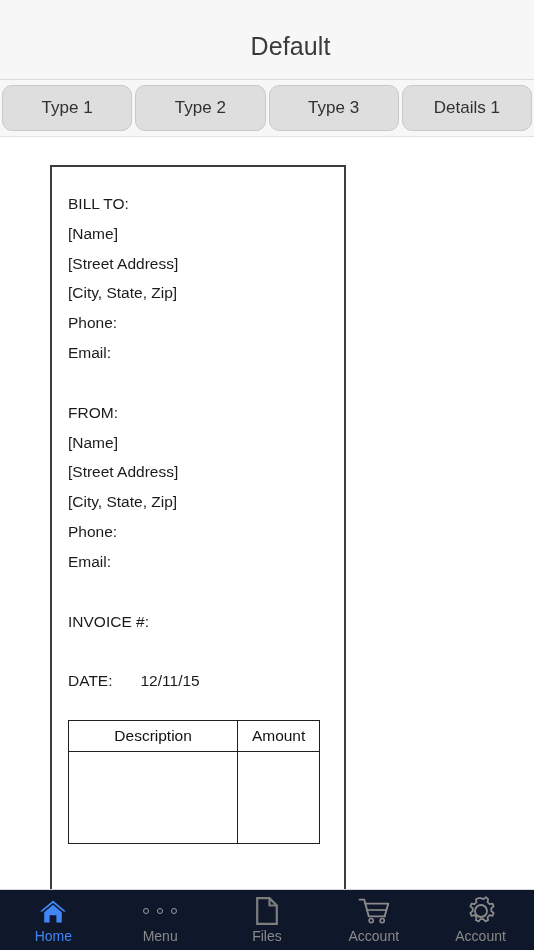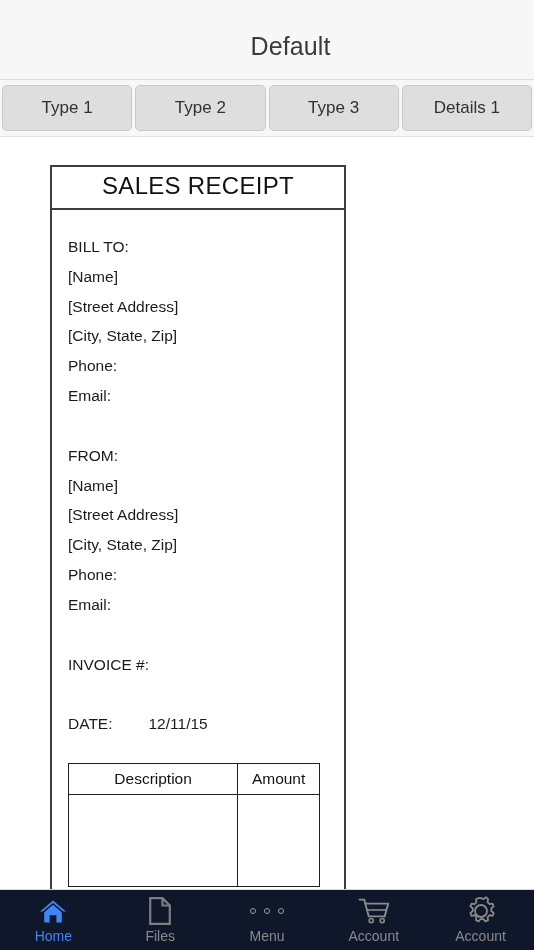--- a/index.html
+++ b/index.html
@@ -42,21 +42,21 @@
     display: flex;
     align-items: center;
     padding: 0 2px;
     gap: 3px;
   }
   .tab {
     flex: 1 1 0;
     height: 46px;
     background: #dedede;
     border: 1px solid #c9c9c9;
-    border-radius: 5px;
+    border-radius: 10px;
     display: flex;
     align-items: center;
     justify-content: center;
     font-size: 17px;
     color: #313131;
     cursor: pointer;
     user-select: none;
   }
 
   
@@ -99,21 +99,21 @@
     color: #1b1b1b;
     white-space: nowrap;
   }
   .spacer-line { height: 30px; }
   .date-row {
     font-size: 15.5px;
     line-height: 29.8px;
     color: #1b1b1b;
     white-space: nowrap;
   }
-  .date-value { display: inline-block; margin-left: 36px; }
+  .date-value { display: inline-block; margin-left: 28px; }
 
   
   .items-table {
     margin: 24px 12px 0 16px;
     border: 1.5px solid #1f1f1f;
     border-collapse: collapse;
     width: 252px;
   }
   .items-table th,
   .items-table td {
@@ -180,23 +180,20 @@
 <div class="tabbar">
   <div class="tab">Type 1</div>
   <div class="tab">Type 2</div>
   <div class="tab">Type 3</div>
   <div class="tab">Details 1</div>
 </div>
 
 <div class="doc-area">
   <div class="receipt">
 
-    <div class="receipt-title-row">
-      <span class="receipt-title">SALES RECEIPT</span>
-    </div>
 
     <div class="receipt-body">
 
       <div class="field-line">BILL TO:</div>
       <div class="field-line">[Name]</div>
       <div class="field-line">[Street Address]</div>
       <div class="field-line">[City, State, Zip]</div>
       <div class="field-line">Phone:</div>
       <div class="field-line">Email:</div>
 
@@ -243,37 +240,37 @@
       <svg width="28" height="25" viewBox="0 0 28 25" aria-hidden="true">
         <path d="M14 1.5 L27 12.5 L24.4 12.5 L14 3.9 L3.6 12.5 L1 12.5 Z" fill="#4285f4"></path>
         <path d="M5.2 13.2 L14 5.8 L22.8 13.2 L22.8 23.5 L17.4 23.5 L17.4 16.2 L10.6 16.2 L10.6 23.5 L5.2 23.5 Z" fill="#4285f4"></path>
       </svg>
     </span>
     <span class="bottom-label">Home</span>
   </div>
 
   <div class="bottom-item">
     <span class="bottom-icon">
-      <svg width="22" height="28" viewBox="0 0 22 28" aria-hidden="true">
-        <path d="M1.2 1.2 H13.5 L20.8 8.5 V26.8 H1.2 Z" fill="none" stroke="#7d7d7d" stroke-width="2.2" stroke-linejoin="miter"></path>
-        <path d="M13.5 1.2 V8.5 H20.8" fill="none" stroke="#7d7d7d" stroke-width="2.2"></path>
-      </svg>
-    </span>
-    <span class="bottom-label">Files</span>
-  </div>
-
-  <div class="bottom-item">
-    <span class="bottom-icon">
       <span class="dots">
         <span class="dot"></span>
           <span class="dot"></span>
           <span class="dot"></span>
       </span>
     </span>
     <span class="bottom-label">Menu</span>
+  </div>
+
+  <div class="bottom-item">
+    <span class="bottom-icon">
+      <svg width="22" height="28" viewBox="0 0 22 28" aria-hidden="true">
+        <path d="M1.2 1.2 H13.5 L20.8 8.5 V26.8 H1.2 Z" fill="none" stroke="#7d7d7d" stroke-width="2.2" stroke-linejoin="miter"></path>
+        <path d="M13.5 1.2 V8.5 H20.8" fill="none" stroke="#7d7d7d" stroke-width="2.2"></path>
+      </svg>
+    </span>
+    <span class="bottom-label">Files</span>
   </div>
 
   <div class="bottom-item">
     <span class="bottom-icon">
       <svg width="32" height="27" viewBox="0 0 32 27" aria-hidden="true">
         <path d="M1.5 1.6 H6.2 L10.8 18.4 H26.5" fill="none" stroke="#8b8b8b" stroke-width="1.9" stroke-linecap="round" stroke-linejoin="round"></path>
         <path d="M7.3 5.6 H30.3 L26.6 18.4" fill="none" stroke="#8b8b8b" stroke-width="1.9" stroke-linecap="round" stroke-linejoin="round"></path>
         <path d="M9.0 12.0 H28.3" fill="none" stroke="#8b8b8b" stroke-width="1.6"></path>
         <circle cx="13.2" cy="22.6" r="2.1" fill="none" stroke="#8b8b8b" stroke-width="1.6"></circle>
         <circle cx="24.2" cy="22.6" r="2.1" fill="none" stroke="#8b8b8b" stroke-width="1.6"></circle>

